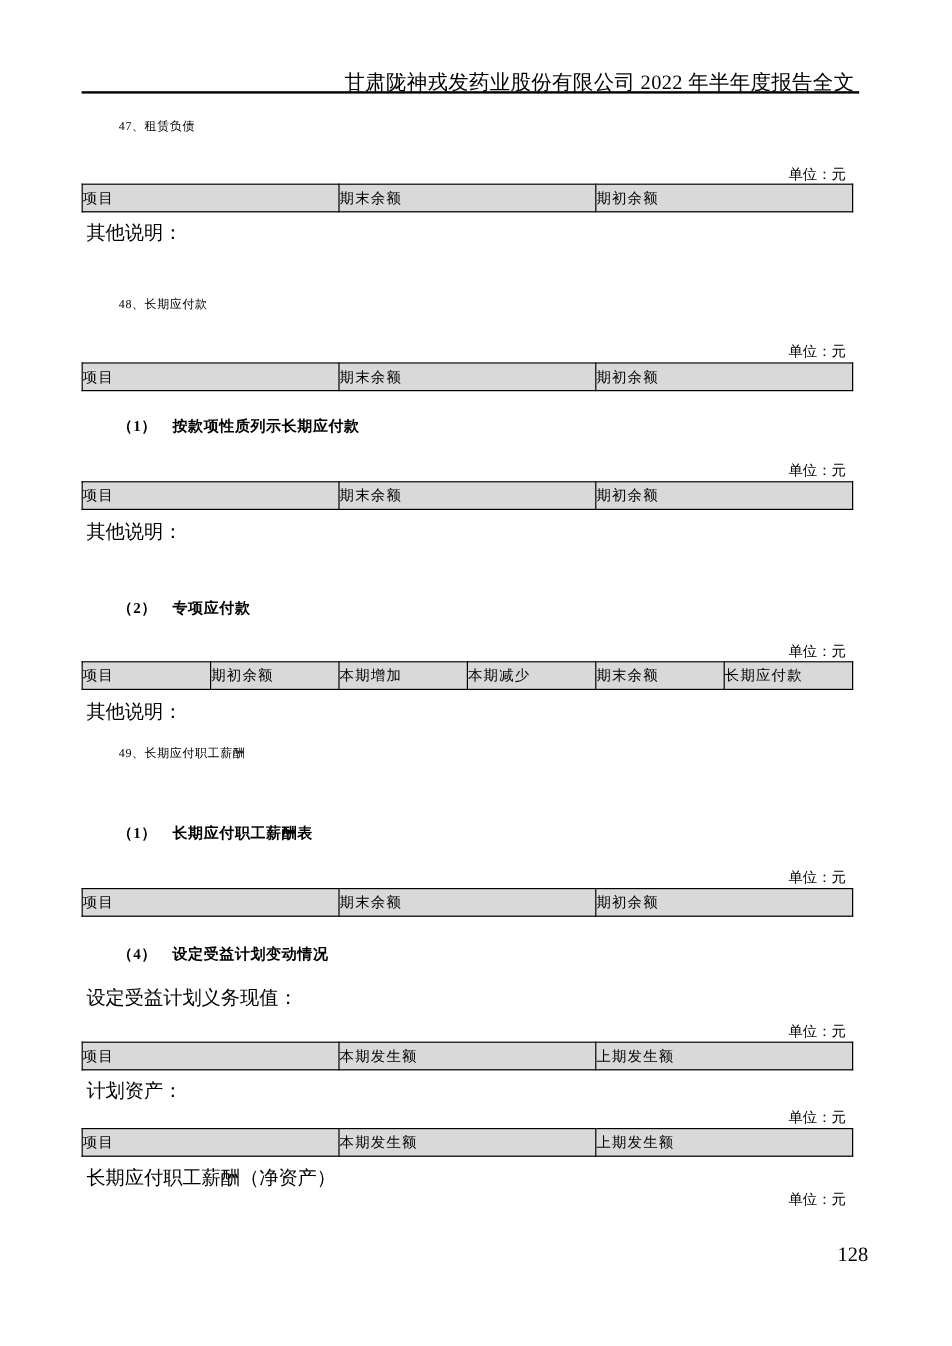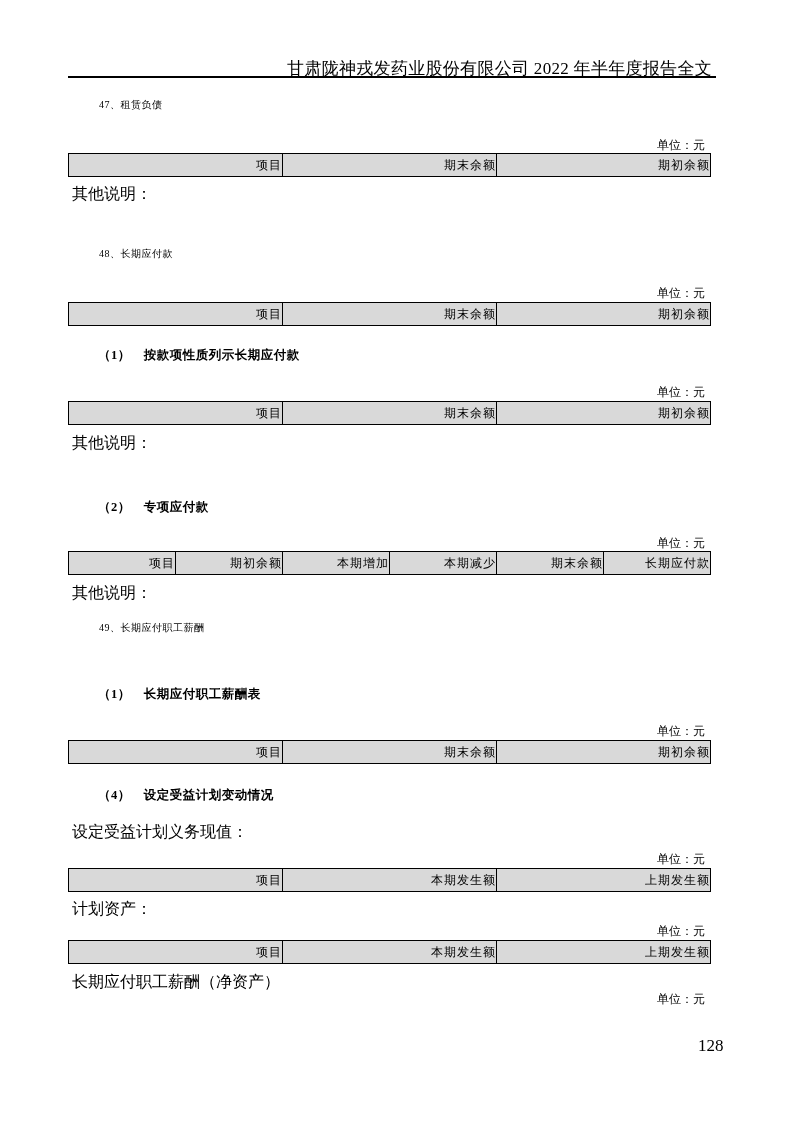--- a/index.html
+++ b/index.html
@@ -63,21 +63,21 @@
     width: 643px;
     border-collapse: collapse;
     table-layout: fixed;
   }
   table.doc-table th {
     border: 1px solid #000000;
     background: #d9d9d9;
     font-weight: normal;
     font-size: 12px;
     height: 22px;
-    text-align: right;
+    text-align: left;
     vertical-align: middle;
     padding: 0;
     letter-spacing: 1px;
   }
 
   .page-number {
     top: 1036px;
     left: 698px;
     font-size: 17px;
   }

